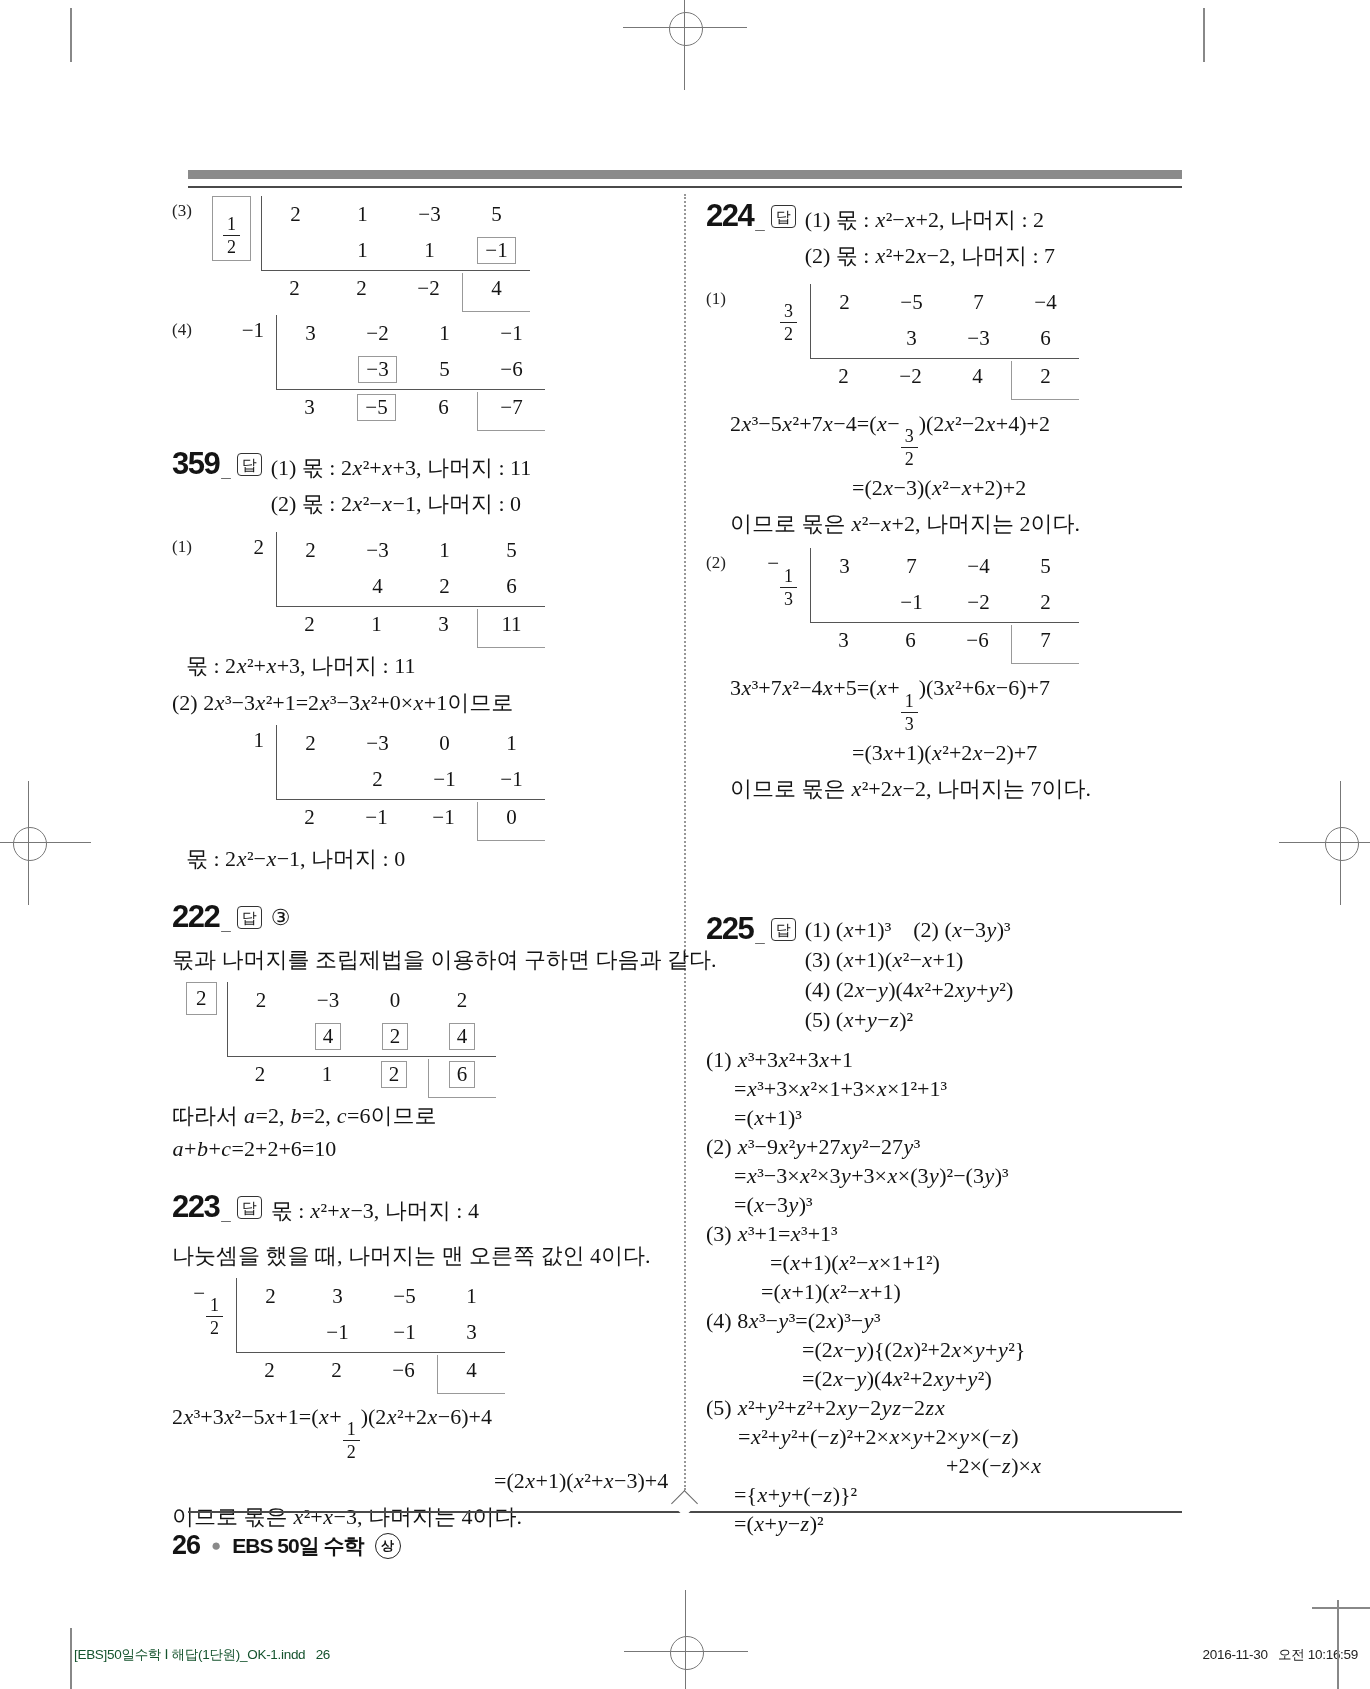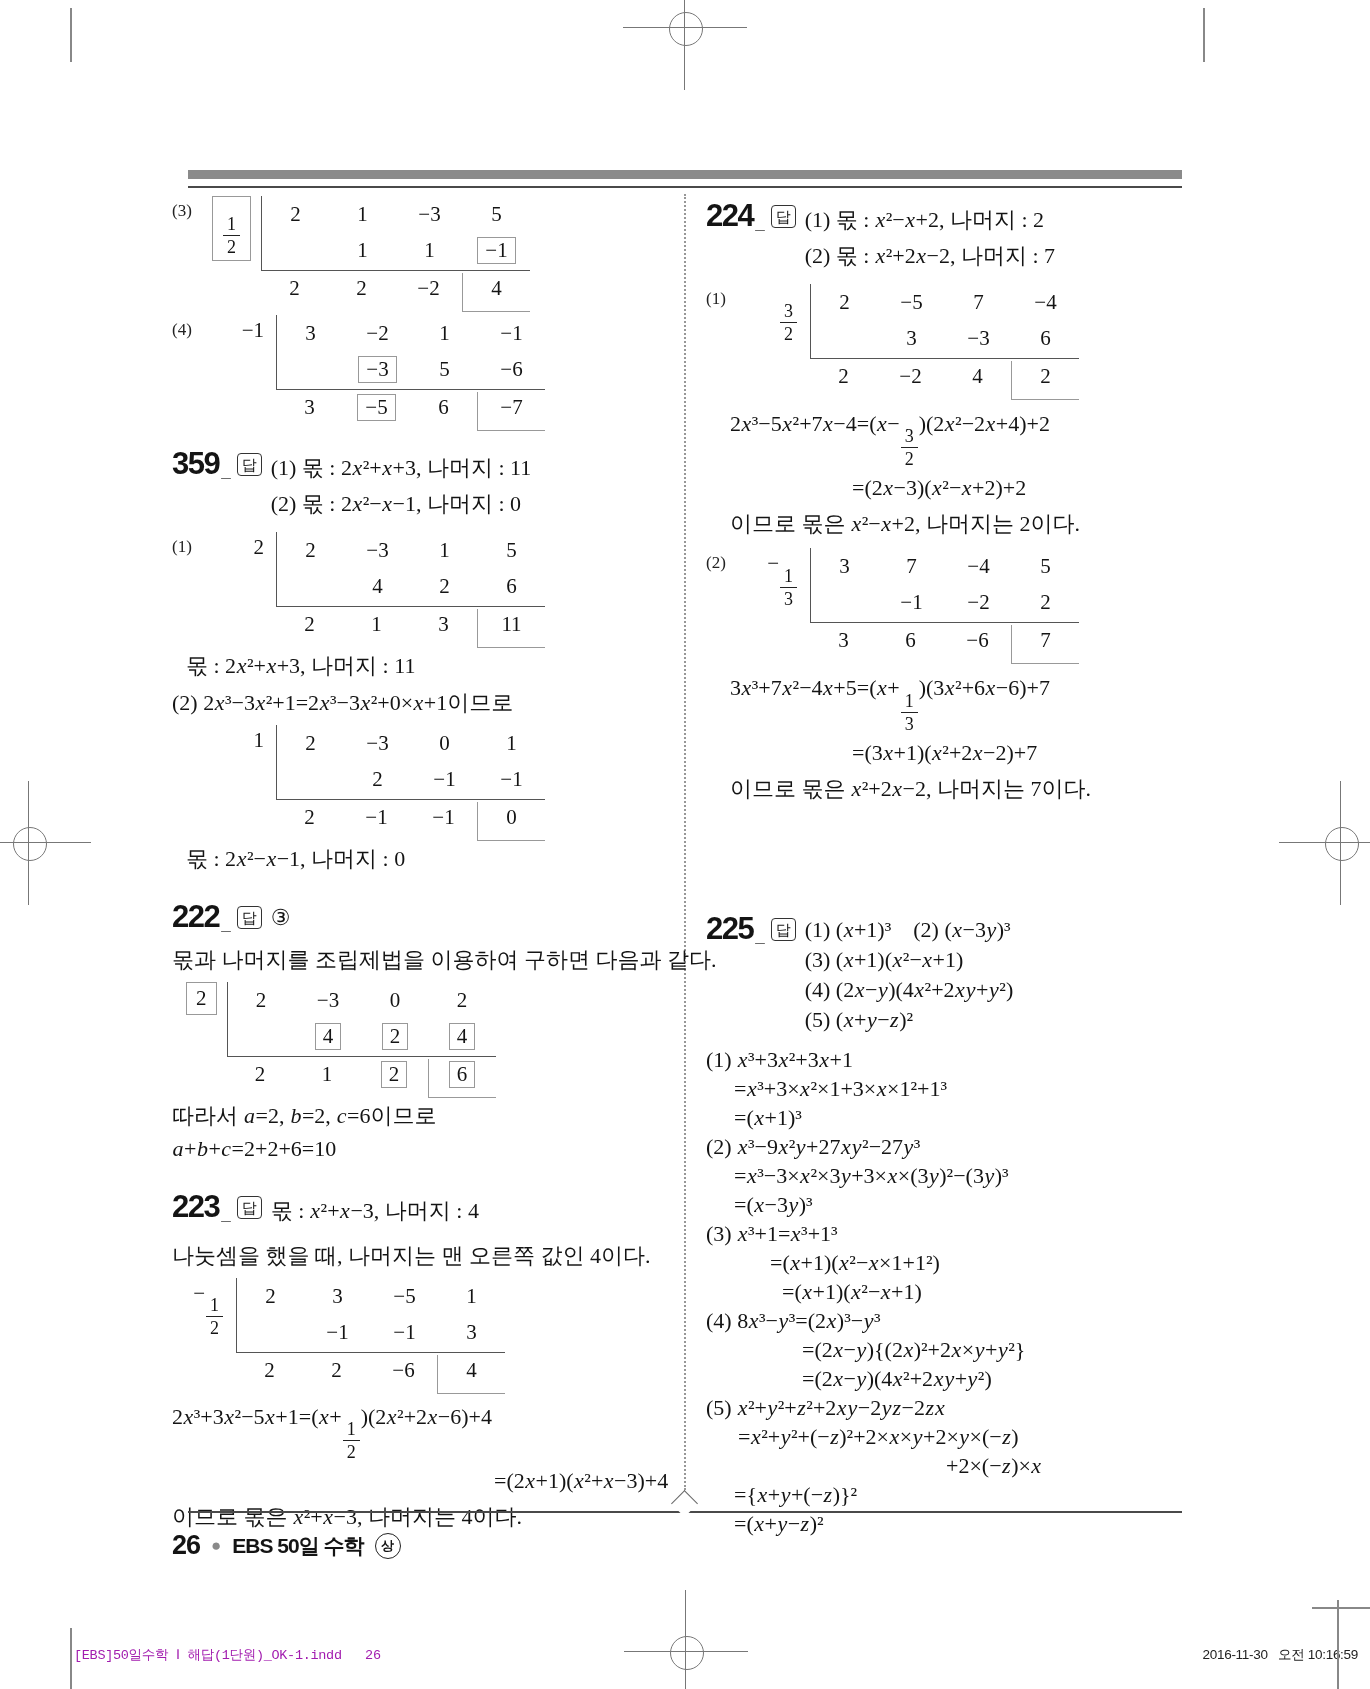--- a/index.html
+++ b/index.html
@@ -49,22 +49,22 @@
   .fr .de{padding-top:1px;}
   
   .pgfoot{position:absolute;left:172px;top:1530px;display:flex;align-items:center;gap:11px;
           font-family:"Liberation Sans",sans-serif;}
   .pgnum{font-size:27px;font-weight:bold;letter-spacing:-1px;}
   .pgdot{color:#8a8a8a;font-size:17px;}
   .pgtitle{font-size:21px;font-weight:bold;letter-spacing:-1px;}
   .pgbadge{width:24px;height:24px;border:1.8px solid #222;border-radius:50%;font-size:13px;font-weight:bold;
            display:flex;align-items:center;justify-content:center;}
   
-  .prfootL{position:absolute;left:74px;top:1646px;font-family:Liberation Mono, monospace;
-           font-size:13.5px;color:#a21caf;white-space:pre;letter-spacing:-0.3px;}
+  .prfootL{position:absolute;left:74px;top:1646px;font-family:Liberation Sans, sans-serif;
+           font-size:13.5px;color:#14532d;white-space:pre;letter-spacing:-0.3px;}
   .prfootR{position:absolute;right:12px;top:1646px;font-family:"Liberation Sans",sans-serif;
            font-size:13.5px;color:#222;white-space:pre;letter-spacing:-0.3px;}
   
   .cmark{position:absolute;width:0;height:0;}
   .cmark .cc{position:absolute;left:-16px;top:-16px;width:32px;height:32px;border:1.3px solid #777;border-radius:50%;}
   .cmark .ch{position:absolute;left:-62px;top:-1px;width:124px;height:0;border-top:1.3px solid #777;}
   .cmark .cv{position:absolute;left:-1px;top:-62px;height:124px;width:0;border-left:1.3px solid #777;}
   .tick{position:absolute;background:#888;}
   .tick.v{width:1.5px;} .tick.h{height:1.5px;}
   .tick.z{z-index:4;}
@@ -417,21 +417,21 @@
       </div>
       <div class="pblock lblock">
         <div class="mline" style="line-height: 29px;">(1) <em>x</em>³+3<em>x</em>²+3<em>x</em>+1</div>
         <div class="mline" style="margin-left: 28px; line-height: 29px;">=<em>x</em>³+3×<em>x</em>²×1+3×<em>x</em>×1²+1³</div>
         <div class="mline" style="margin-left: 28px; line-height: 29px;">=(<em>x</em>+1)³</div>
         <div class="mline" style="line-height: 29px;">(2) <em>x</em>³−9<em>x</em>²<em>y</em>+27<em>x</em><em>y</em>²−27<em>y</em>³</div>
         <div class="mline" style="margin-left: 28px; line-height: 29px;">=<em>x</em>³−3×<em>x</em>²×3<em>y</em>+3×<em>x</em>×(3<em>y</em>)²−(3<em>y</em>)³</div>
         <div class="mline" style="margin-left: 28px; line-height: 29px;">=(<em>x</em>−3<em>y</em>)³</div>
         <div class="mline" style="line-height: 29px;">(3) <em>x</em>³+1=<em>x</em>³+1³</div>
         <div class="mline" style="margin-left: 64px; line-height: 29px;">=(<em>x</em>+1)(<em>x</em>²−<em>x</em>×1+1²)</div>
-        <div class="mline" style="margin-left: 76px; line-height: 29px;">=(<em>x</em>+1)(<em>x</em>²−<em>x</em>+1)</div>
+        <div class="mline" style="margin-left: 55px; line-height: 29px;">=(<em>x</em>+1)(<em>x</em>²−<em>x</em>+1)</div>
         <div class="mline" style="line-height: 29px;">(4) 8<em>x</em>³−<em>y</em>³=(2<em>x</em>)³−<em>y</em>³</div>
         <div class="mline" style="margin-left: 96px; line-height: 29px;">=(2<em>x</em>−<em>y</em>){(2<em>x</em>)²+2<em>x</em>×<em>y</em>+<em>y</em>²}</div>
         <div class="mline" style="margin-left: 96px; line-height: 29px;">=(2<em>x</em>−<em>y</em>)(4<em>x</em>²+2<em>x</em><em>y</em>+<em>y</em>²)</div>
         <div class="mline" style="line-height: 29px;">(5) <em>x</em>²+<em>y</em>²+<em>z</em>²+2<em>x</em><em>y</em>−2<em>y</em><em>z</em>−2<em>z</em><em>x</em></div>
         <div class="mline" style="margin-left: 32px; line-height: 29px;">=<em>x</em>²+<em>y</em>²+(−<em>z</em>)²+2×<em>x</em>×<em>y</em>+2×<em>y</em>×(−<em>z</em>)</div>
         <div class="mline" style="margin-left: 240px; line-height: 29px;">+2×(−<em>z</em>)×<em>x</em></div>
         <div class="mline" style="margin-left: 28px; line-height: 29px;">={<em>x</em>+<em>y</em>+(−<em>z</em>)}²</div>
         <div class="mline" style="margin-left: 28px; line-height: 29px;">=(<em>x</em>+<em>y</em>−<em>z</em>)²</div>
       </div>
     </div>

